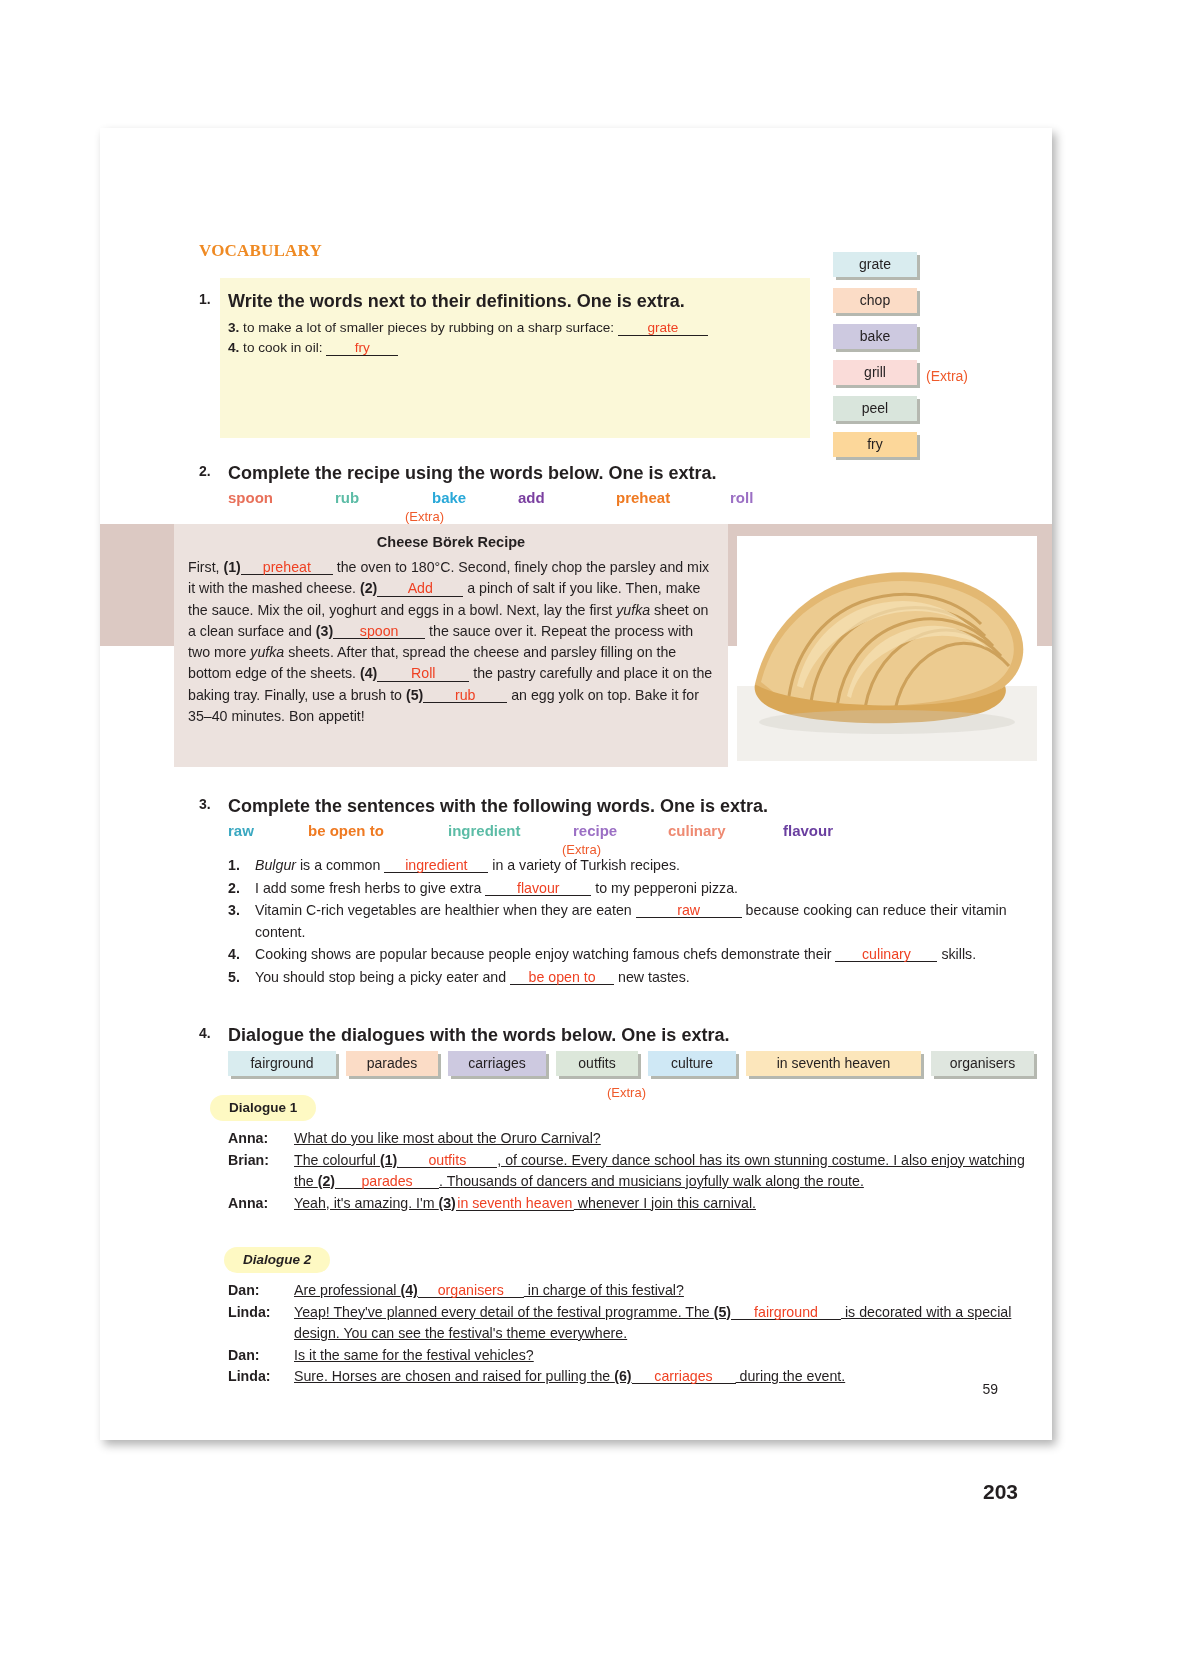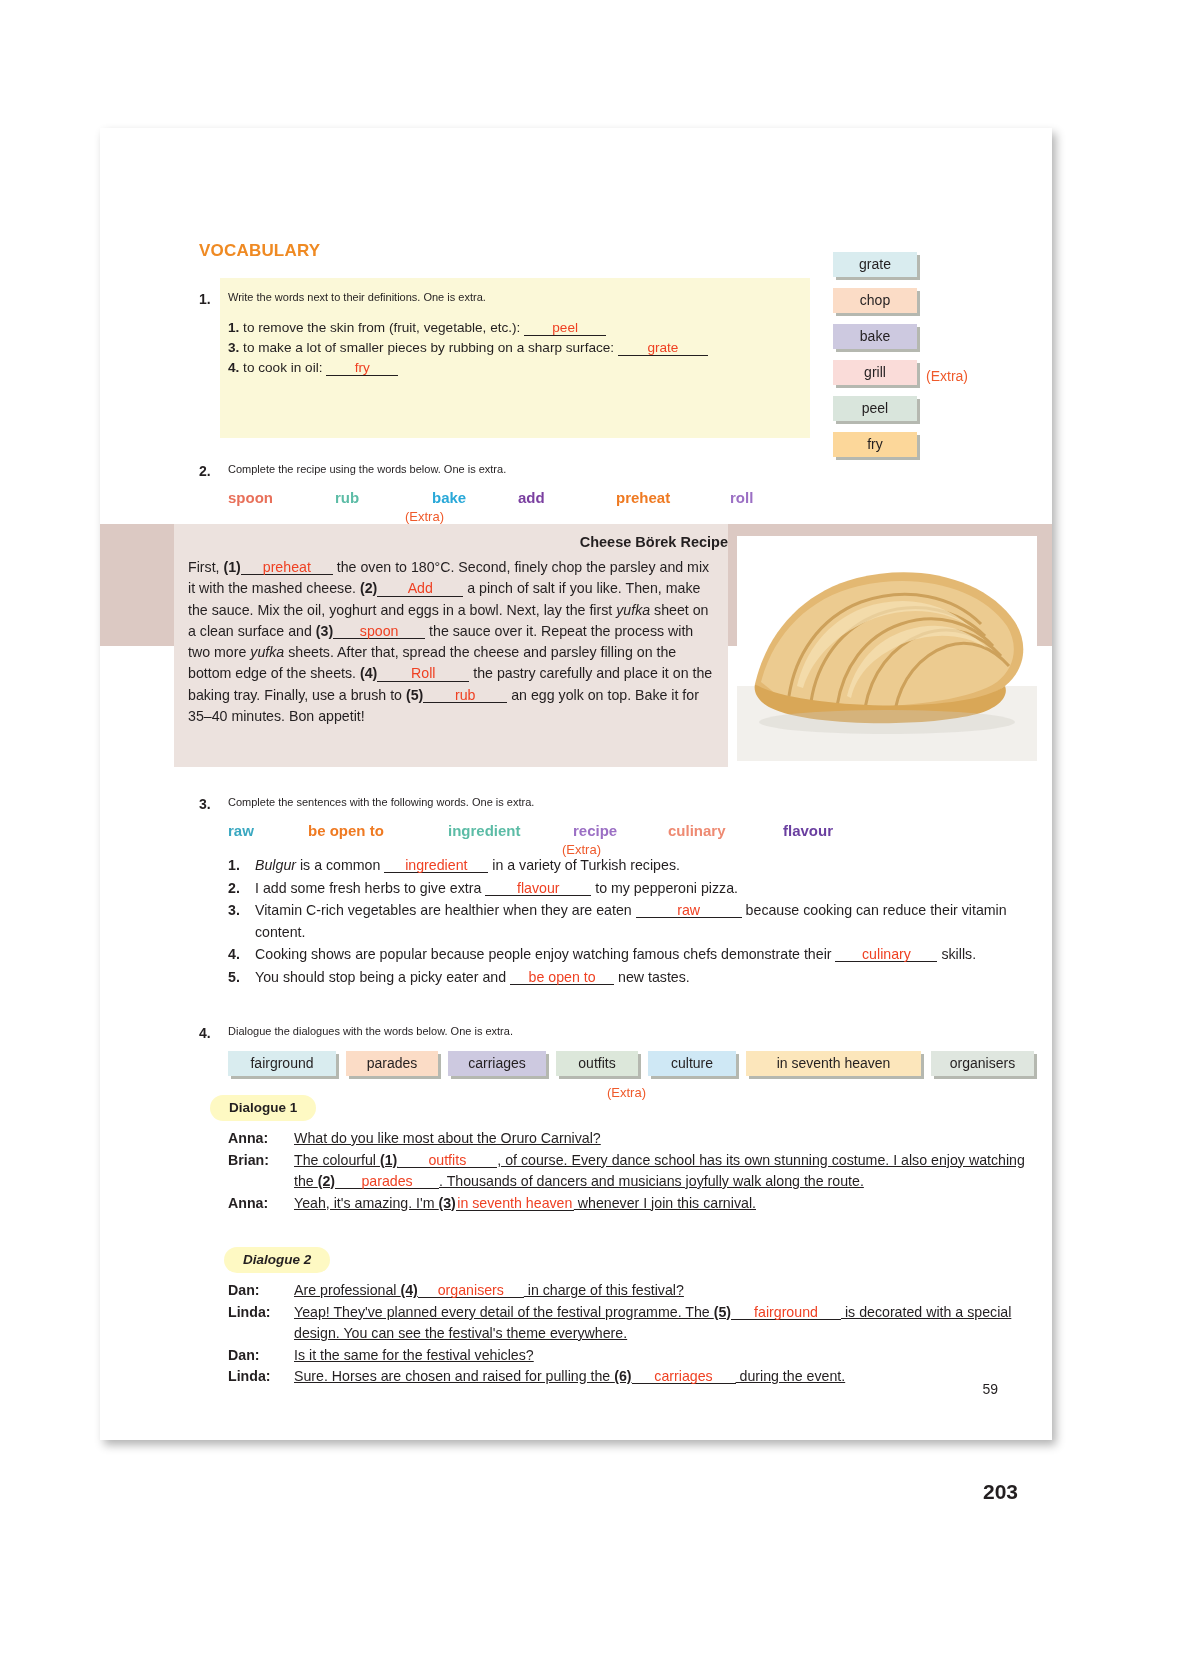--- a/index.html
+++ b/index.html
@@ -69,20 +69,21 @@
   }
 
   
   .vocab-heading {
     position: absolute;
     left: 99px; top: 113px;
     font-size: 17px;
     font-weight: bold;
     color: #ef8a23;
     letter-spacing: 0.2px;
+    font-family: Liberation Serif, serif;
   }
   .blank-line {
     display: inline-block;
     position: relative;
     text-align: center;
     border-bottom: 1.2px solid #231f20;
     color: #ef4123;
     line-height: 1.0;
     vertical-align: baseline;
   }
@@ -99,22 +100,22 @@
     background: #fbf8d8;
   }
   .ex-num {
     position: absolute;
     font-size: 14px;
     font-weight: bold;
     color: #231f20;
   }
   .ex-prompt {
     position: absolute;
-    font-size: 11px;
-    font-weight: normal;
+    font-size: 18px;
+    font-weight: bold;
     color: #231f20;
   }
   .ex1-list {
     position: absolute;
     left: 128px; top: 190px;
     font-size: 13.6px;
     color: #231f20;
     line-height: 20px;
   }
   .ex1-list .row { white-space: nowrap; }
@@ -164,21 +165,21 @@
   .recipe-box {
     position: absolute;
     left: 74px; top: 396px;
     width: 554px; height: 243px;
     background: #ece2de;
   }
   .recipe-title {
     position: absolute;
     left: 74px; top: 406px;
     width: 554px;
-    text-align: right;
+    text-align: center;
     font-size: 14.5px;
     font-weight: bold;
     color: #231f20;
   }
   .recipe-text {
     position: absolute;
     left: 88px; top: 429px;
     width: 530px;
     font-size: 14.2px;
     line-height: 21.3px;
@@ -263,21 +264,20 @@
 <div class="sheet">
 
 
   <div class="vocab-heading">VOCABULARY</div>
 
   <div class="ex1-panel"></div>
   <div class="ex-num" style="left:99px; top:163px;">1.</div>
   <div class="ex-prompt" style="left:128px; top:163px;">Write the words next to their definitions. One is extra.</div>
 
   <div class="ex1-list" id="ex1-items">
-      <div class="row"><b>1.</b> to remove the skin from (fruit, vegetable, etc.): <span class="blank-line" style="width:82px;">peel</span></div>
       <div class="row"><b>3.</b> to make a lot of smaller pieces by rubbing on a sharp surface: <span class="blank-line" style="width:90px;">grate</span></div>
       <div class="row"><b>4.</b> to cook in oil: <span class="blank-line" style="width:72px;">fry</span></div>
     </div>
 
   <div class="chips-col" id="ex1-chips">
       <div class="chip" style="background: rgb(217, 236, 239);">grate</div>
       <div class="chip" style="background: rgb(251, 220, 198);">chop</div>
       <div class="chip" style="background: rgb(205, 201, 224);">bake</div>
       <div class="chip" style="background: rgb(250, 220, 217);">grill</div>
       <div class="chip" style="background: rgb(217, 229, 220);">peel</div>

